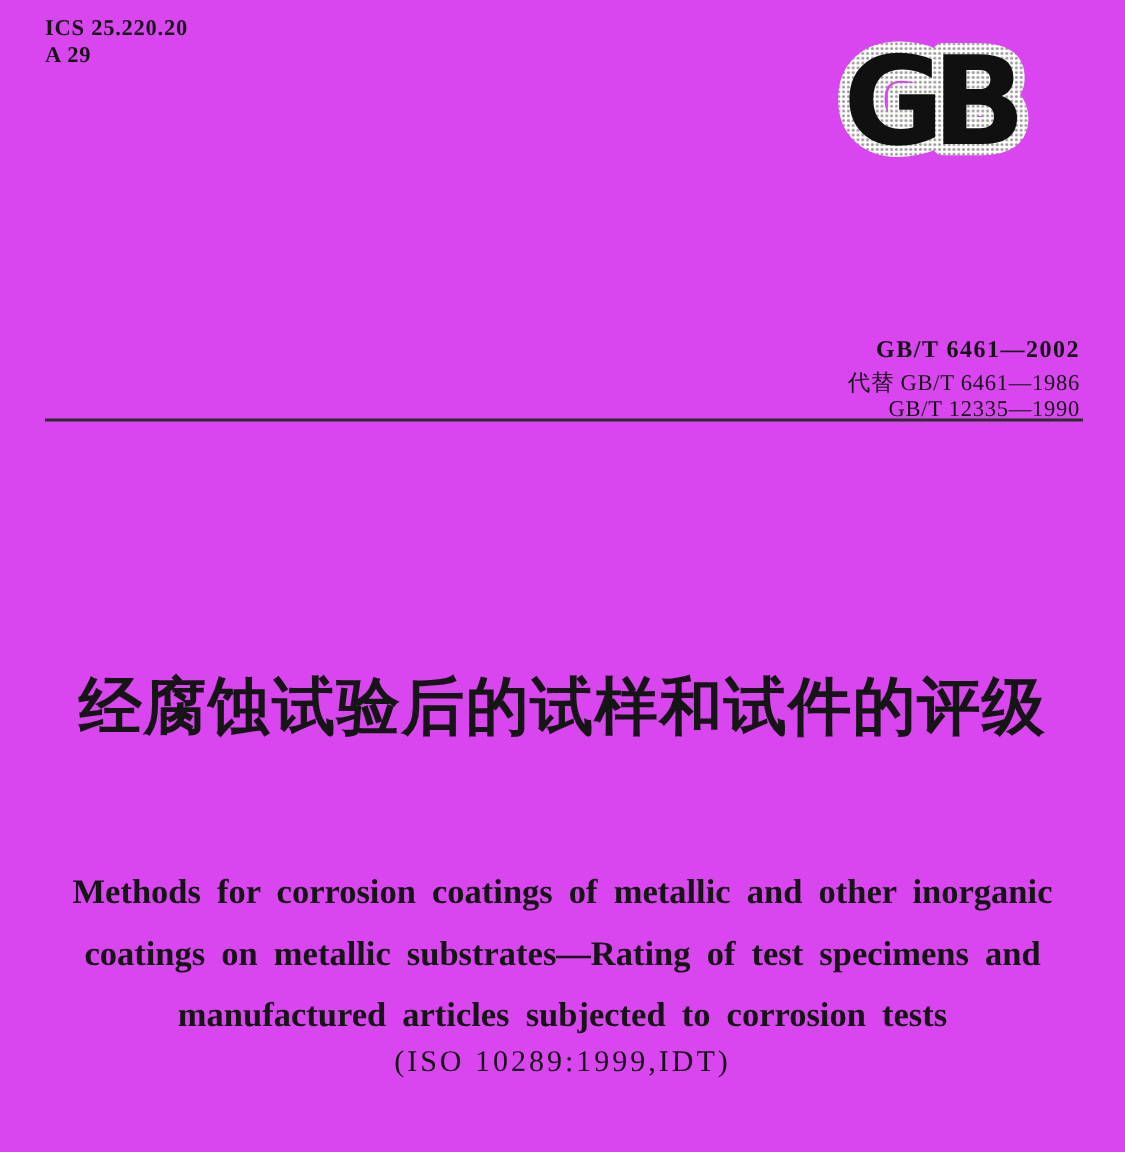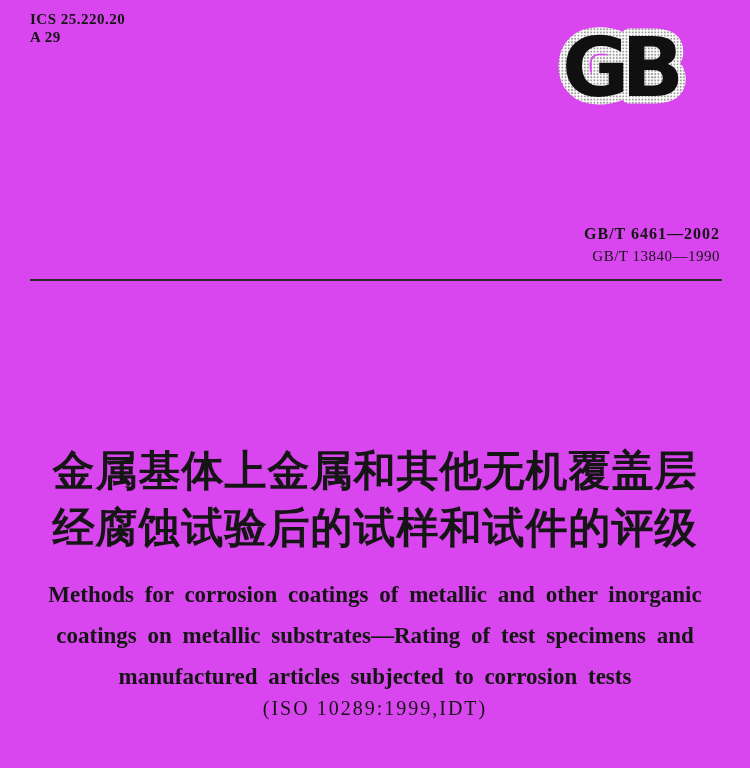--- a/index.html
+++ b/index.html
@@ -138,27 +138,27 @@
         </pattern>
       </defs>
       <text x="103" y="78" text-anchor="middle" font-family="DejaVu Sans, sans-serif" font-weight="bold" font-size="82" letter-spacing="-8" stroke="url(#halftone)" stroke-width="15" stroke-linejoin="round" fill="none">GB</text>
       <text x="103" y="78" text-anchor="middle" font-family="DejaVu Sans, sans-serif" font-weight="bold" font-size="82" letter-spacing="-8" fill="#101010">GB</text>
     </svg>
   </div>
 
 
   <div class="std-block">
     <div class="std-number">GB/T 6461—2002</div>
-    <div class="std-replaces">GB/T 13840—1990</div>
+    <div class="std-replaces">代替 GB/T 6461—1986</div>
+    <div class="std-replaces">GB/T 12335—1990</div>
   </div>
 
   <div class="header-rule"></div>
 
   <div class="title-cn">
-    <div>金属基体上金属和其他无机覆盖层</div>
     <div>经腐蚀试验后的试样和试件的评级</div>
   </div>
 
   <div class="title-en">
     <div>Methods for corrosion coatings of metallic and other inorganic</div>
     <div>coatings on metallic substrates—Rating of test specimens and</div>
     <div>manufactured articles subjected to corrosion tests</div>
   </div>
 
   <div class="iso-ref">(ISO 10289:1999,IDT)</div>

